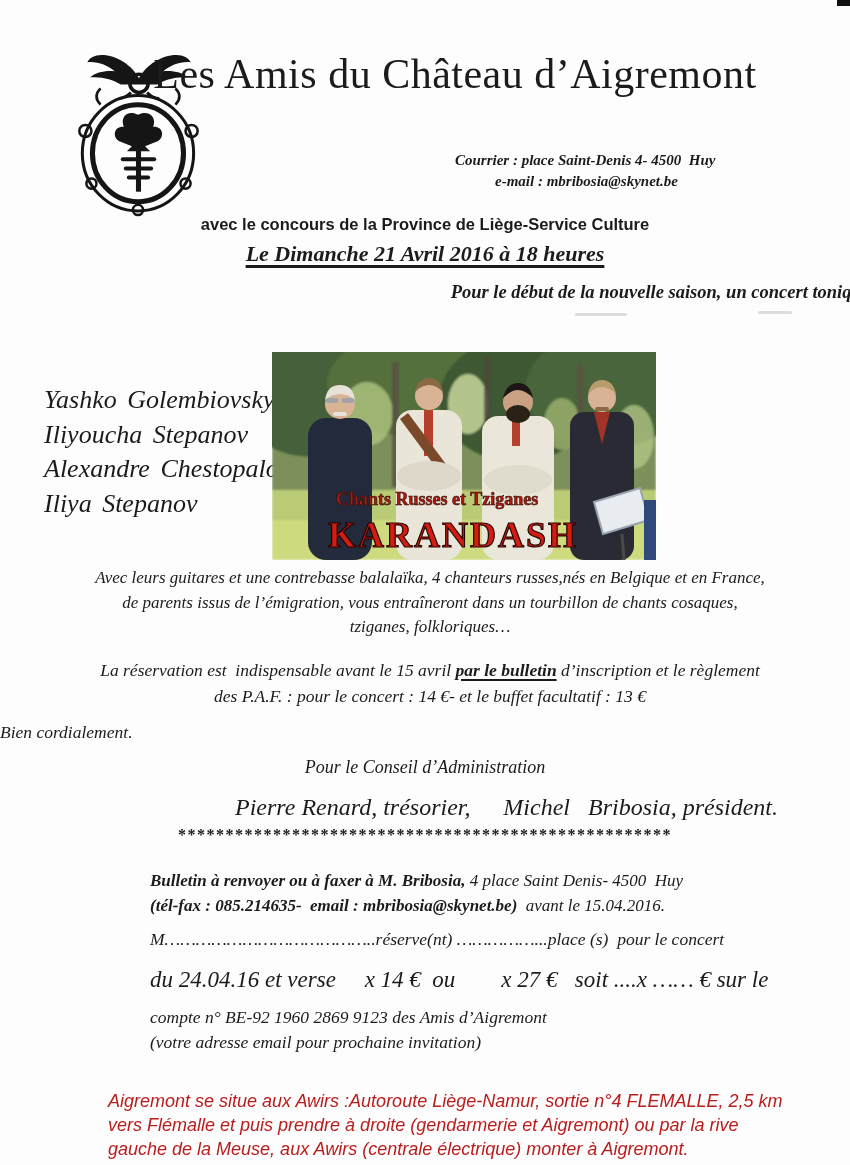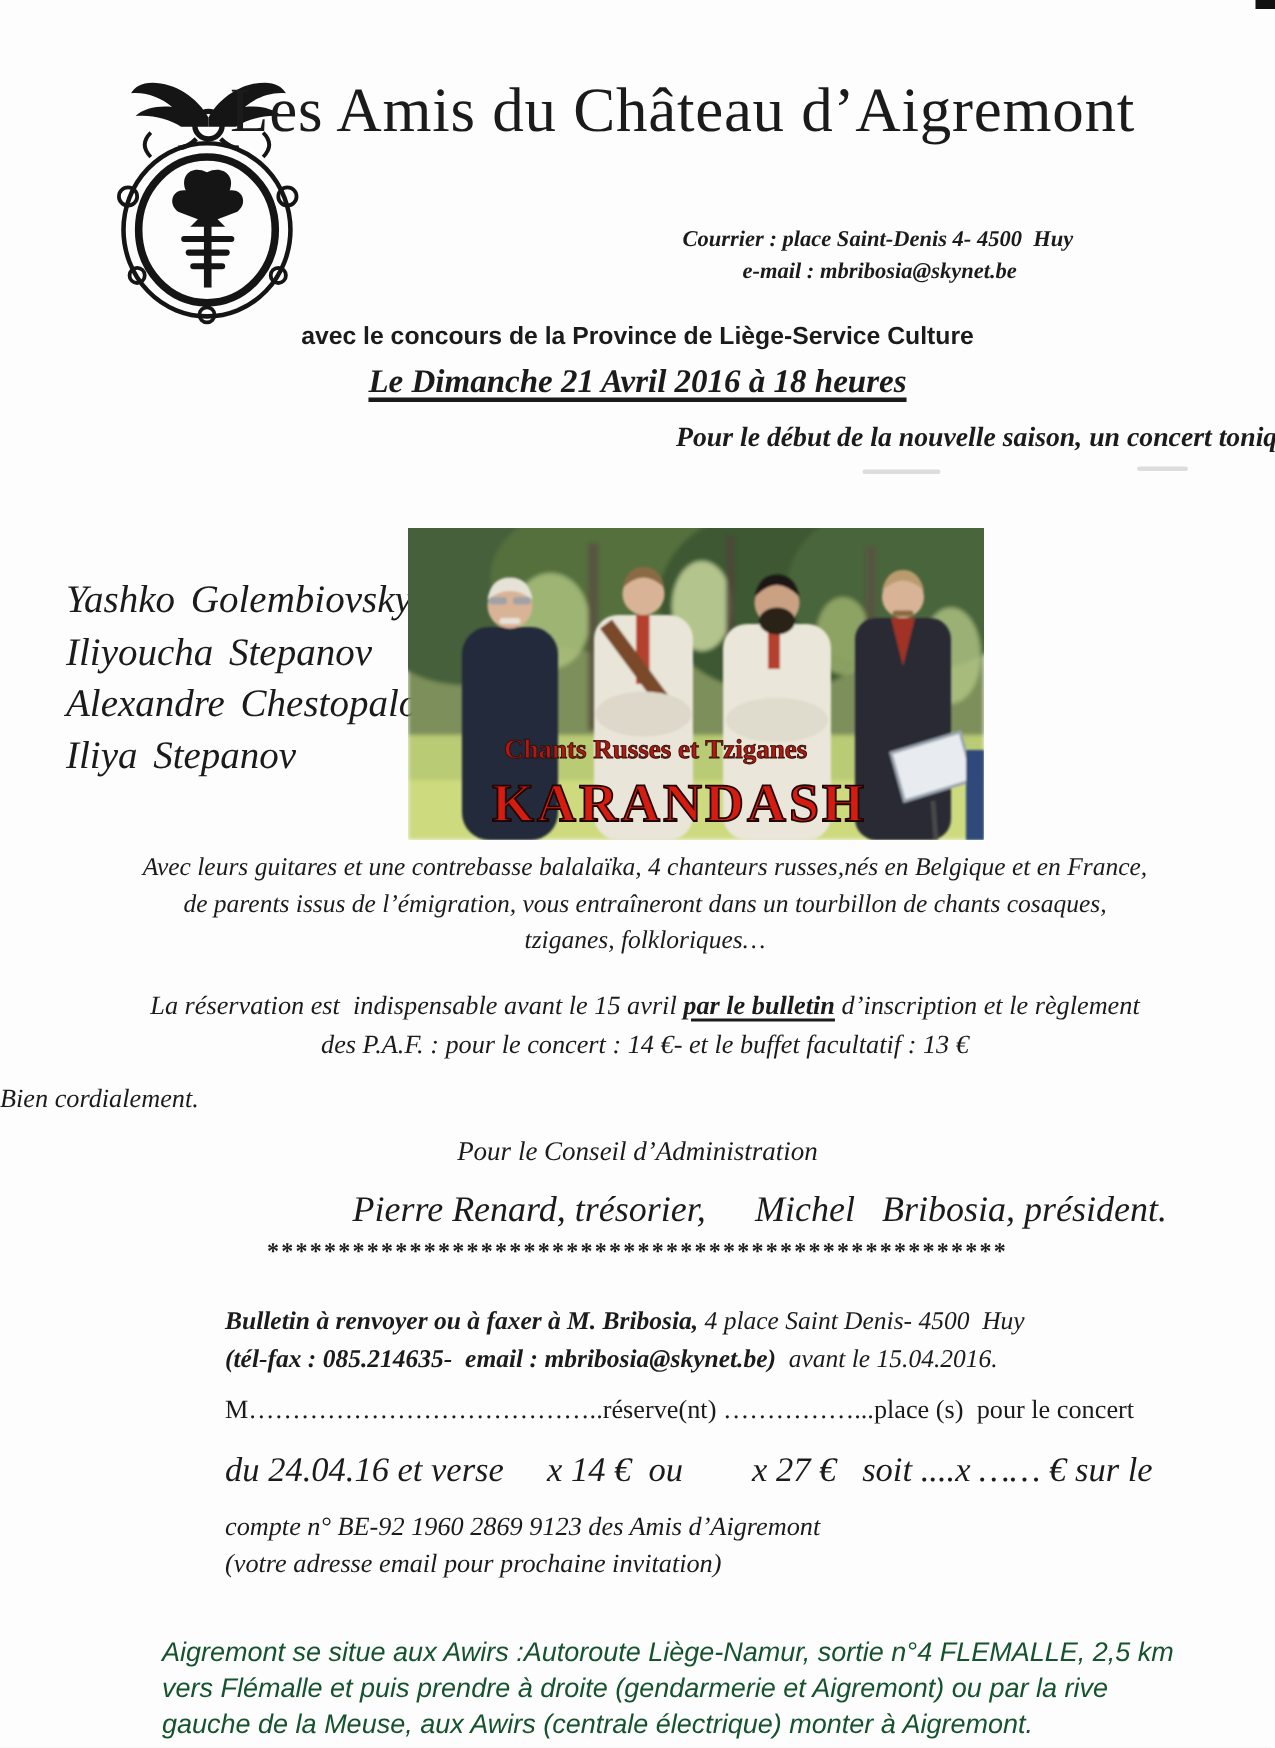--- a/index.html
+++ b/index.html
@@ -60,27 +60,27 @@
 
   .signatures{left:195px;top:794px;width:543px;display:flex;justify-content:space-between;
               font-size:24px;font-style:italic;margin-left:40px;}
 
   .separator{left:0;top:826px;width:850px;text-align:center;font-size:16px;font-weight:bold;
              letter-spacing:1.5px;}
 
   .bulletin{left:150px;top:869px;width:615px;font-size:17px;font-style:italic;line-height:1.45;}
   .bulletin .b{font-weight:bold;}
 
-  .form-line1{left:150px;top:929px;font-size:17.5px;}
+  .form-line1{left:150px;top:929px;font-size:17.5px;font-style:italic;}
   .form-line2{left:150px;top:967px;font-size:23px;font-style:italic;}
   .account{left:150px;top:1005px;font-size:17.5px;font-style:italic;line-height:1.45;}
 
   .directions{left:108px;top:1090px;width:676px;
               font-family:"Liberation Sans",sans-serif;font-size:18px;font-style:italic;
-              line-height:1.33;color:#14532d;}
+              line-height:1.33;color:#b91c1c;}
 </style>
 </head>
 <body>
 
 <div class="page">
 
   <div class="abs corner-mark"></div>
 
   <svg class="abs logo" viewBox="0 0 130 168" aria-hidden="true">
     <g>

